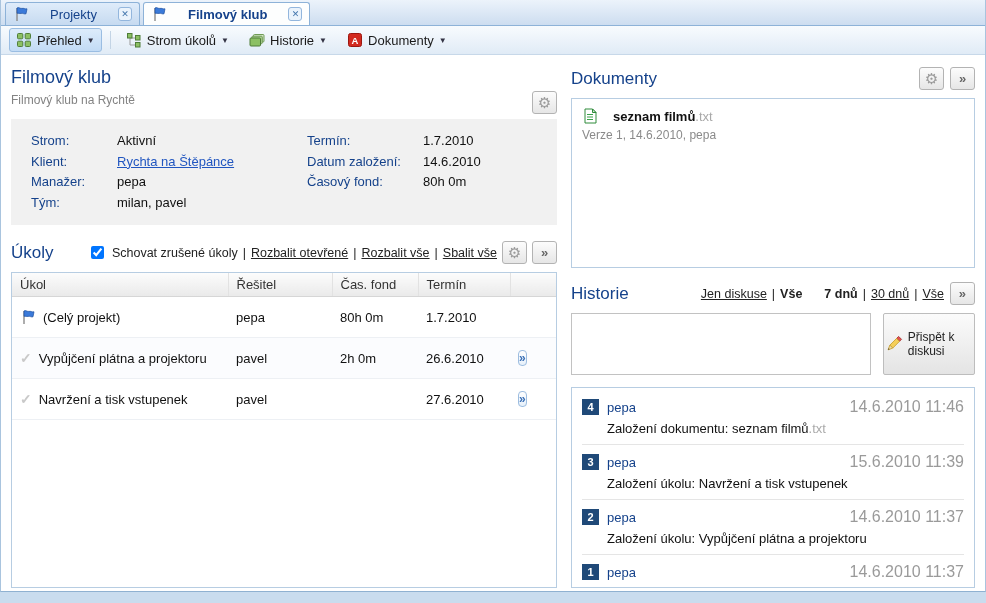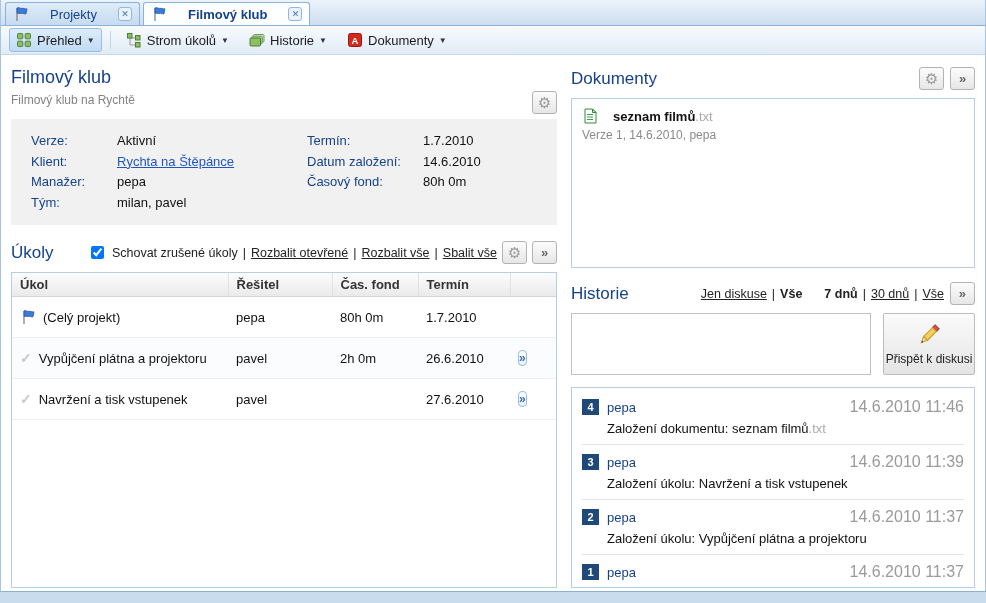--- a/index.html
+++ b/index.html
@@ -48,21 +48,21 @@
   
   .ukoly-head{display:flex;align-items:center;gap:5px;padding:12px 0 8px 0}
   .ukoly-ctrl{margin-left:auto;display:flex;align-items:center;gap:5px;font-size:12.5px;color:#222}
   .ukoly-ctrl a{color:#222;text-decoration:underline;cursor:pointer}
   .pipe::before{content:"|"}
   .cb{width:13px;height:13px;margin-right:3px;cursor:pointer}
 
   
   .taskbox{flex:1;border:1px solid #b7cde2;overflow:hidden}
   table{width:100%;border-collapse:collapse;font-size:13px}
-  th{font-weight:bold;text-align:left;background:linear-gradient(#fcfcfc,#eaeaea);border-bottom:1px solid #d6d6d6;padding:4px 8px;height:23px;color:#333}
+  th{font-weight:normal;text-align:left;background:linear-gradient(#fcfcfc,#eaeaea);border-bottom:1px solid #d6d6d6;padding:4px 8px;height:23px;color:#333}
   th+th{border-left:1px solid #e2e2e2}
   td{border-bottom:1px solid #edf0f4;padding:12px 8px;height:28px;color:#111}
   tr.alt td{background:#fbfcfe}
   .tname{display:flex;align-items:center;gap:7px}
   .check-glyph{color:#c9c9c9;font-size:14px;font-weight:bold}
   .minibtn{width:21px;height:19px;border:1px solid #9dbde0;border-radius:4px;background:linear-gradient(#ffffff,#e6f0fa);color:#3a6fb5;font-size:12px;font-weight:bold;line-height:16px;text-align:center;cursor:pointer}
 
   
   .panel-head{display:flex;align-items:center;gap:6px;padding:0 0 8px 0}
   .panel-head .sec-title{margin-right:auto}
@@ -72,21 +72,21 @@
   .docext{color:#a9a9a9;font-weight:normal}
   .docmeta{color:#8a8a8a;font-size:12px;margin-top:4px}
 
   .hfilters{margin-left:auto;display:flex;gap:5px;align-items:flex-start;font-size:12.5px;color:#222}
   .hfilters a{color:#222;text-decoration:underline;cursor:pointer}
   .hfilters .sel{font-weight:bold}
   .hgap{width:12px}
 
   .commentrow{display:flex;margin-bottom:12px;gap:12px;align-items:stretch}
   textarea{flex:1;height:62px;border:1px solid #c2c2c2;resize:none;font-family:"Liberation Sans",sans-serif;font-size:13px;padding:4px}
-  .contribbtn{width:92px;border:1px solid #bdbdbd;border-radius:2px;background:linear-gradient(#fbfbfb,#e4e4e4);display:flex;flex-direction:column;align-items:center;justify-content:center;gap:4px;font-size:12px;color:#222;cursor:pointer}
+  .contribbtn{width:92px;border:1px solid #bdbdbd;border-radius:2px;background:linear-gradient(#fbfbfb,#e4e4e4);display:flex;flex-direction:row;align-items:center;justify-content:center;gap:4px;font-size:12px;color:#222;cursor:pointer}
 
   .histbox{flex:1;border:1px solid #b7cde2;padding:2px 10px 8px;display:flex;flex-direction:column;overflow:hidden}
   .hentry{padding:8px 0;border-bottom:1px solid #e5e5e5}
   .hentry.last{border-bottom:none}
   .hline1{display:flex;align-items:center;gap:8px}
   .hbadge{min-width:17px;height:16px;background:#1f4978;color:#fff;font-size:11px;font-weight:bold;display:flex;align-items:center;justify-content:center;flex-shrink:0}
   .huser{color:#15428b}
   .htime{margin-left:auto;color:#9a9a9a;font-size:16px}
   .hline2{margin:5px 0 0 25px;color:#111}
   .gray{color:#aaa}
@@ -168,21 +168,21 @@
       <div class="proj-head">
         <div class="proj-title">Filmový klub</div>
         <div class="proj-sub">Filmový klub na Rychtě</div>
         <div class="iconbtn">
             <span class="gear-glyph">⚙</span>
           </div>
       </div>
 
       <div class="details">
         <div class="dcol one">
-          <span class="dlabel">Verze:</span>
+          <span class="dlabel">Strom:</span>
           <span class="dvalue">Aktivní</span>
           <span class="dlabel">Klient:</span>
           <span class="dvalue"><a class="bluelink">Rychta na Štěpánce</a></span>
           <span class="dlabel">Manažer:</span>
           <span class="dvalue">pepa</span>
           <span class="dlabel">Tým:</span>
           <span class="dvalue">milan, pavel</span>
         </div>
         <div class="dcol two">
           <span class="dlabel">Termín:</span>
@@ -340,21 +340,21 @@
             <span class="hbadge">4</span>
             <span class="huser">pepa</span>
             <span class="htime">14.6.2010 11:46</span>
           </div>
           <div class="hline2"><span>Založení dokumentu: seznam filmů</span><span class="gray">.txt</span></div>
         </div>
         <div class="hentry">
           <div class="hline1">
             <span class="hbadge">3</span>
             <span class="huser">pepa</span>
-            <span class="htime">14.6.2010 11:39</span>
+            <span class="htime">15.6.2010 11:39</span>
           </div>
           <div class="hline2"><span>Založení úkolu: Navržení a tisk vstupenek</span></div>
         </div>
         <div class="hentry">
           <div class="hline1">
             <span class="hbadge">2</span>
             <span class="huser">pepa</span>
             <span class="htime">14.6.2010 11:37</span>
           </div>
           <div class="hline2"><span>Založení úkolu: Vypůjčení plátna a projektoru</span></div>

